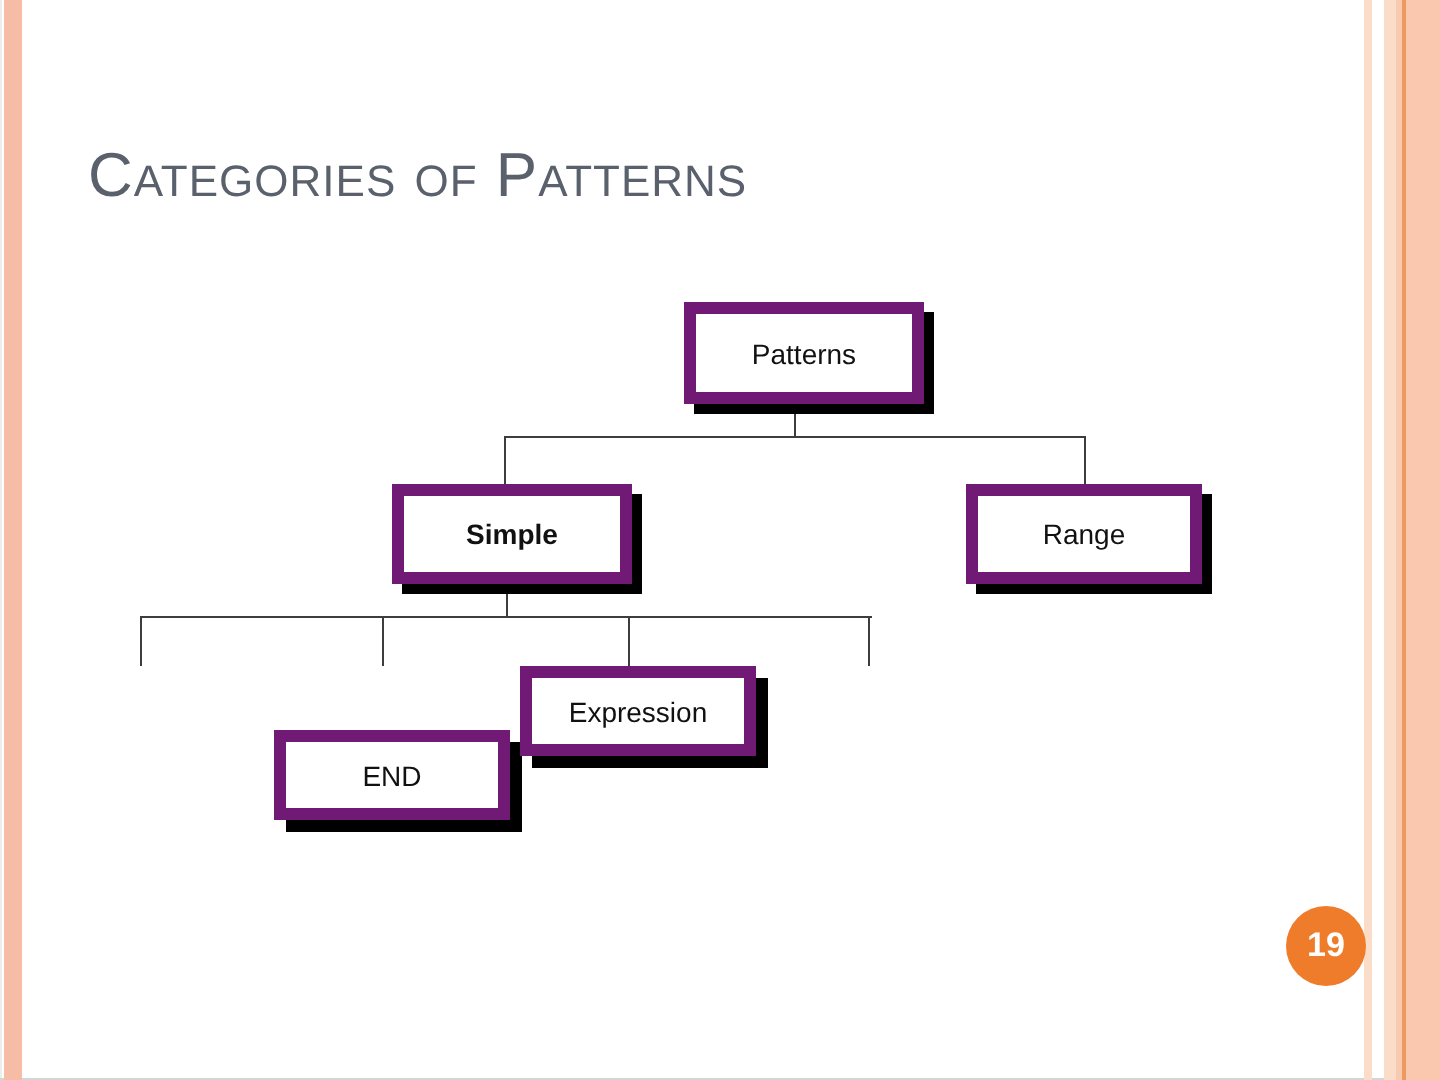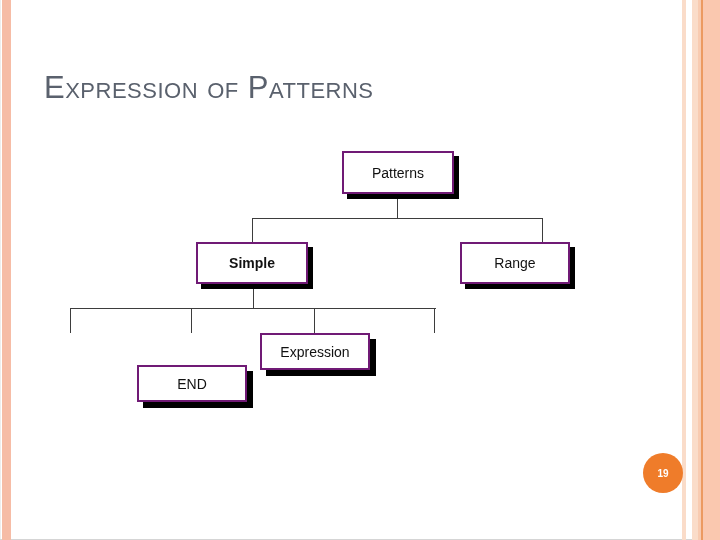--- a/index.html
+++ b/index.html
@@ -19,64 +19,64 @@
   
   .title{
     position:absolute;left:44px;top:70px;margin:0;
     font-size:31px;line-height:36px;font-weight:400;
     font-variant:small-caps;letter-spacing:0.5px;color:#5a616d;
   }
   
   .diagram{position:absolute;left:0;top:0;width:720px;height:540px;}
   .line{position:absolute;background:#3d3d3d;}
   .node{
-    position:absolute;background:#fff;border:2px solid #701a75;
+    position:absolute;background:#fff;border:6px solid #701a75;
     box-shadow:5px 5px 0 0 #000;
     display:flex;align-items:center;justify-content:center;
     font-size:14px;color:#111;
   }
   .node-patterns  {left:342px;top:151px;width:108px;height:39px;}
   .node-simple    {left:196px;top:242px;width:108px;height:38px;font-weight:bold;}
-  .node-range     {left:460px;top:242px;width:106px;height:38px;}
+  .node-range     {left:483px;top:242px;width:106px;height:38px;}
   .node-begin     {left:14px; top:333px;width:108px;height:33px;box-shadow:6px 6px 0 0 #000;}
   .node-end       {left:137px;top:333px;width:106px;height:33px;box-shadow:6px 6px 0 0 #000;margin-top:32px;}
   .node-expression{left:260px;top:333px;width:106px;height:33px;box-shadow:6px 6px 0 0 #000;text-align:right;}
   .node-nothing   {left:381px;top:333px;width:103px;height:33px;box-shadow:6px 6px 0 0 #000;}
   
   .v-pat       {left:397px;top:197px;width:1px;height:21px;}
   .h-level1    {left:252px;top:218px;width:291px;height:1px;}
   .v-simple-in {left:252px;top:219px;width:1px;height:23px;}
   .v-range-in  {left:542px;top:219px;width:1px;height:23px;}
   .v-simple-out{left:253px;top:287px;width:1px;height:21px;}
   .h-level2    {left:70px; top:308px;width:366px;height:1px;}
   .v-begin-in  {left:70px; top:309px;width:1px;height:24px;}
   .v-end-in    {left:191px;top:309px;width:1px;height:24px;}
   .v-expr-in   {left:314px;top:309px;width:1px;height:24px;}
   .v-noth-in   {left:434px;top:309px;width:1px;height:24px;}
   
   .page-badge{
     position:absolute;left:643px;top:453px;width:40px;height:40px;
     border-radius:50%;background:#ef7c2a;
     display:flex;align-items:center;justify-content:center;
-    color:#ffffff;font-size:10px;font-weight:bold;
+    color:#ffffff;font-size:17px;font-weight:bold;
   }
 </style>
 </head>
 <body>
 
 <div class="slide">
 
   <div class="stripe stripe-left"></div>
   <div class="stripe rs1"></div>
   <div class="stripe rs2"></div>
   <div class="stripe rs3"></div>
   <div class="stripe rs4"></div>
   <div class="stripe rs5"></div>
 
-  <h1 class="title">Expression of Patterns</h1>
+  <h1 class="title">Categories of Patterns</h1>
 
   <div class="diagram">
     <div class="line v-pat"></div>
     <div class="line h-level1"></div>
     <div class="line v-simple-in"></div>
     <div class="line v-range-in"></div>
     <div class="line v-simple-out"></div>
     <div class="line h-level2"></div>
     <div class="line v-begin-in"></div>
     <div class="line v-end-in"></div>

